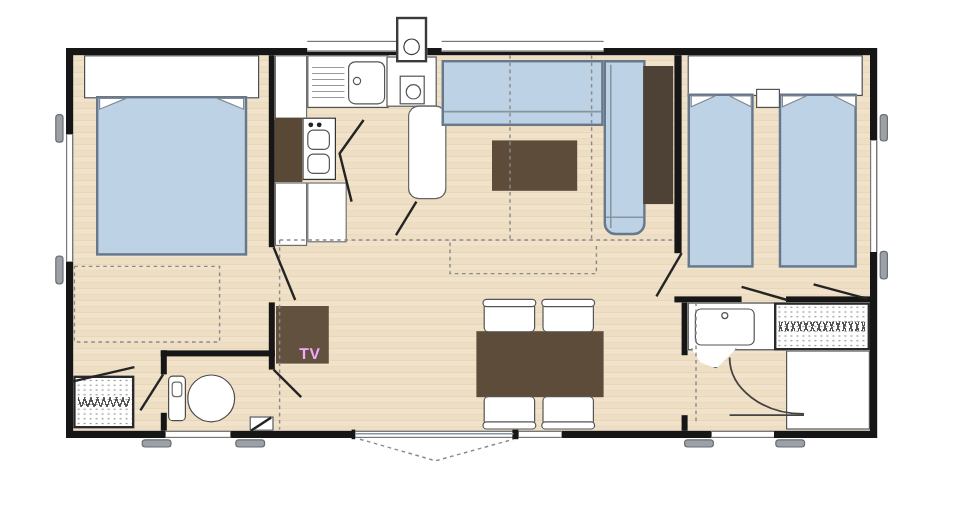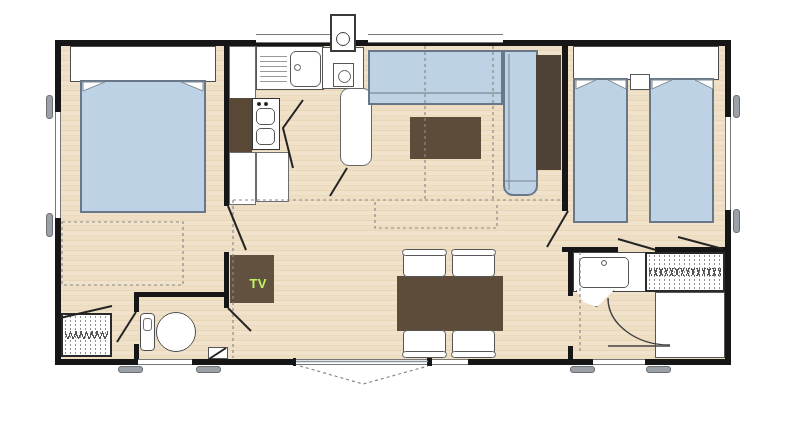--- a/index.html
+++ b/index.html
@@ -22,22 +22,22 @@
            repeating-linear-gradient(70deg, transparent 0 2px, #555 2px 3.2px, transparent 3.2px 5px),
            repeating-linear-gradient(-70deg, transparent 0 2px, #555 2px 3.2px, transparent 3.2px 5px);}
   .chair{position:absolute;background:#fff;border:1.5px solid #555;border-radius:4px;}
   .chair .back{position:absolute;left:-2px;right:-2px;height:7px;background:#fff;
          border:1.5px solid #555;border-radius:5px;}
   .chair.n .back{top:-4px;} .chair.s .back{bottom:-4px;}
   .drain{position:absolute;background:repeating-linear-gradient(180deg, transparent 0 4px, #999 4px 5px);}
   #plan{position:absolute;left:55px;top:40px;width:676px;height:325px;
         border:6px solid #161616;
         background:repeating-linear-gradient(180deg,#eedec4 0 4px,#e8d6b7 4px 5px,#f1e3cb 5px 9px,#ebdabd 9px 10px);}
-  #tv-unit{position:absolute;background:#63513f;color:#bef264;display:flex;align-items:flex-end;
-        justify-content:flex-end;padding:12px 7px;font-size:13px;font-weight:bold;letter-spacing:0.5px;}
+  #tv-unit{position:absolute;background:#63513f;color:#f0abfc;display:flex;align-items:flex-end;
+        justify-content:flex-end;padding:1px 7px;font-size:13px;font-weight:bold;letter-spacing:0.5px;}
   svg.linework{position:absolute;left:0;top:0;pointer-events:none;}
 </style>
 </head>
 <body>
 
 <div id="stage">
 
   <div id="plan"></div>
 
   <div class="wall" style="left:224px;top:46px;width:5px;height:160px;"></div>

